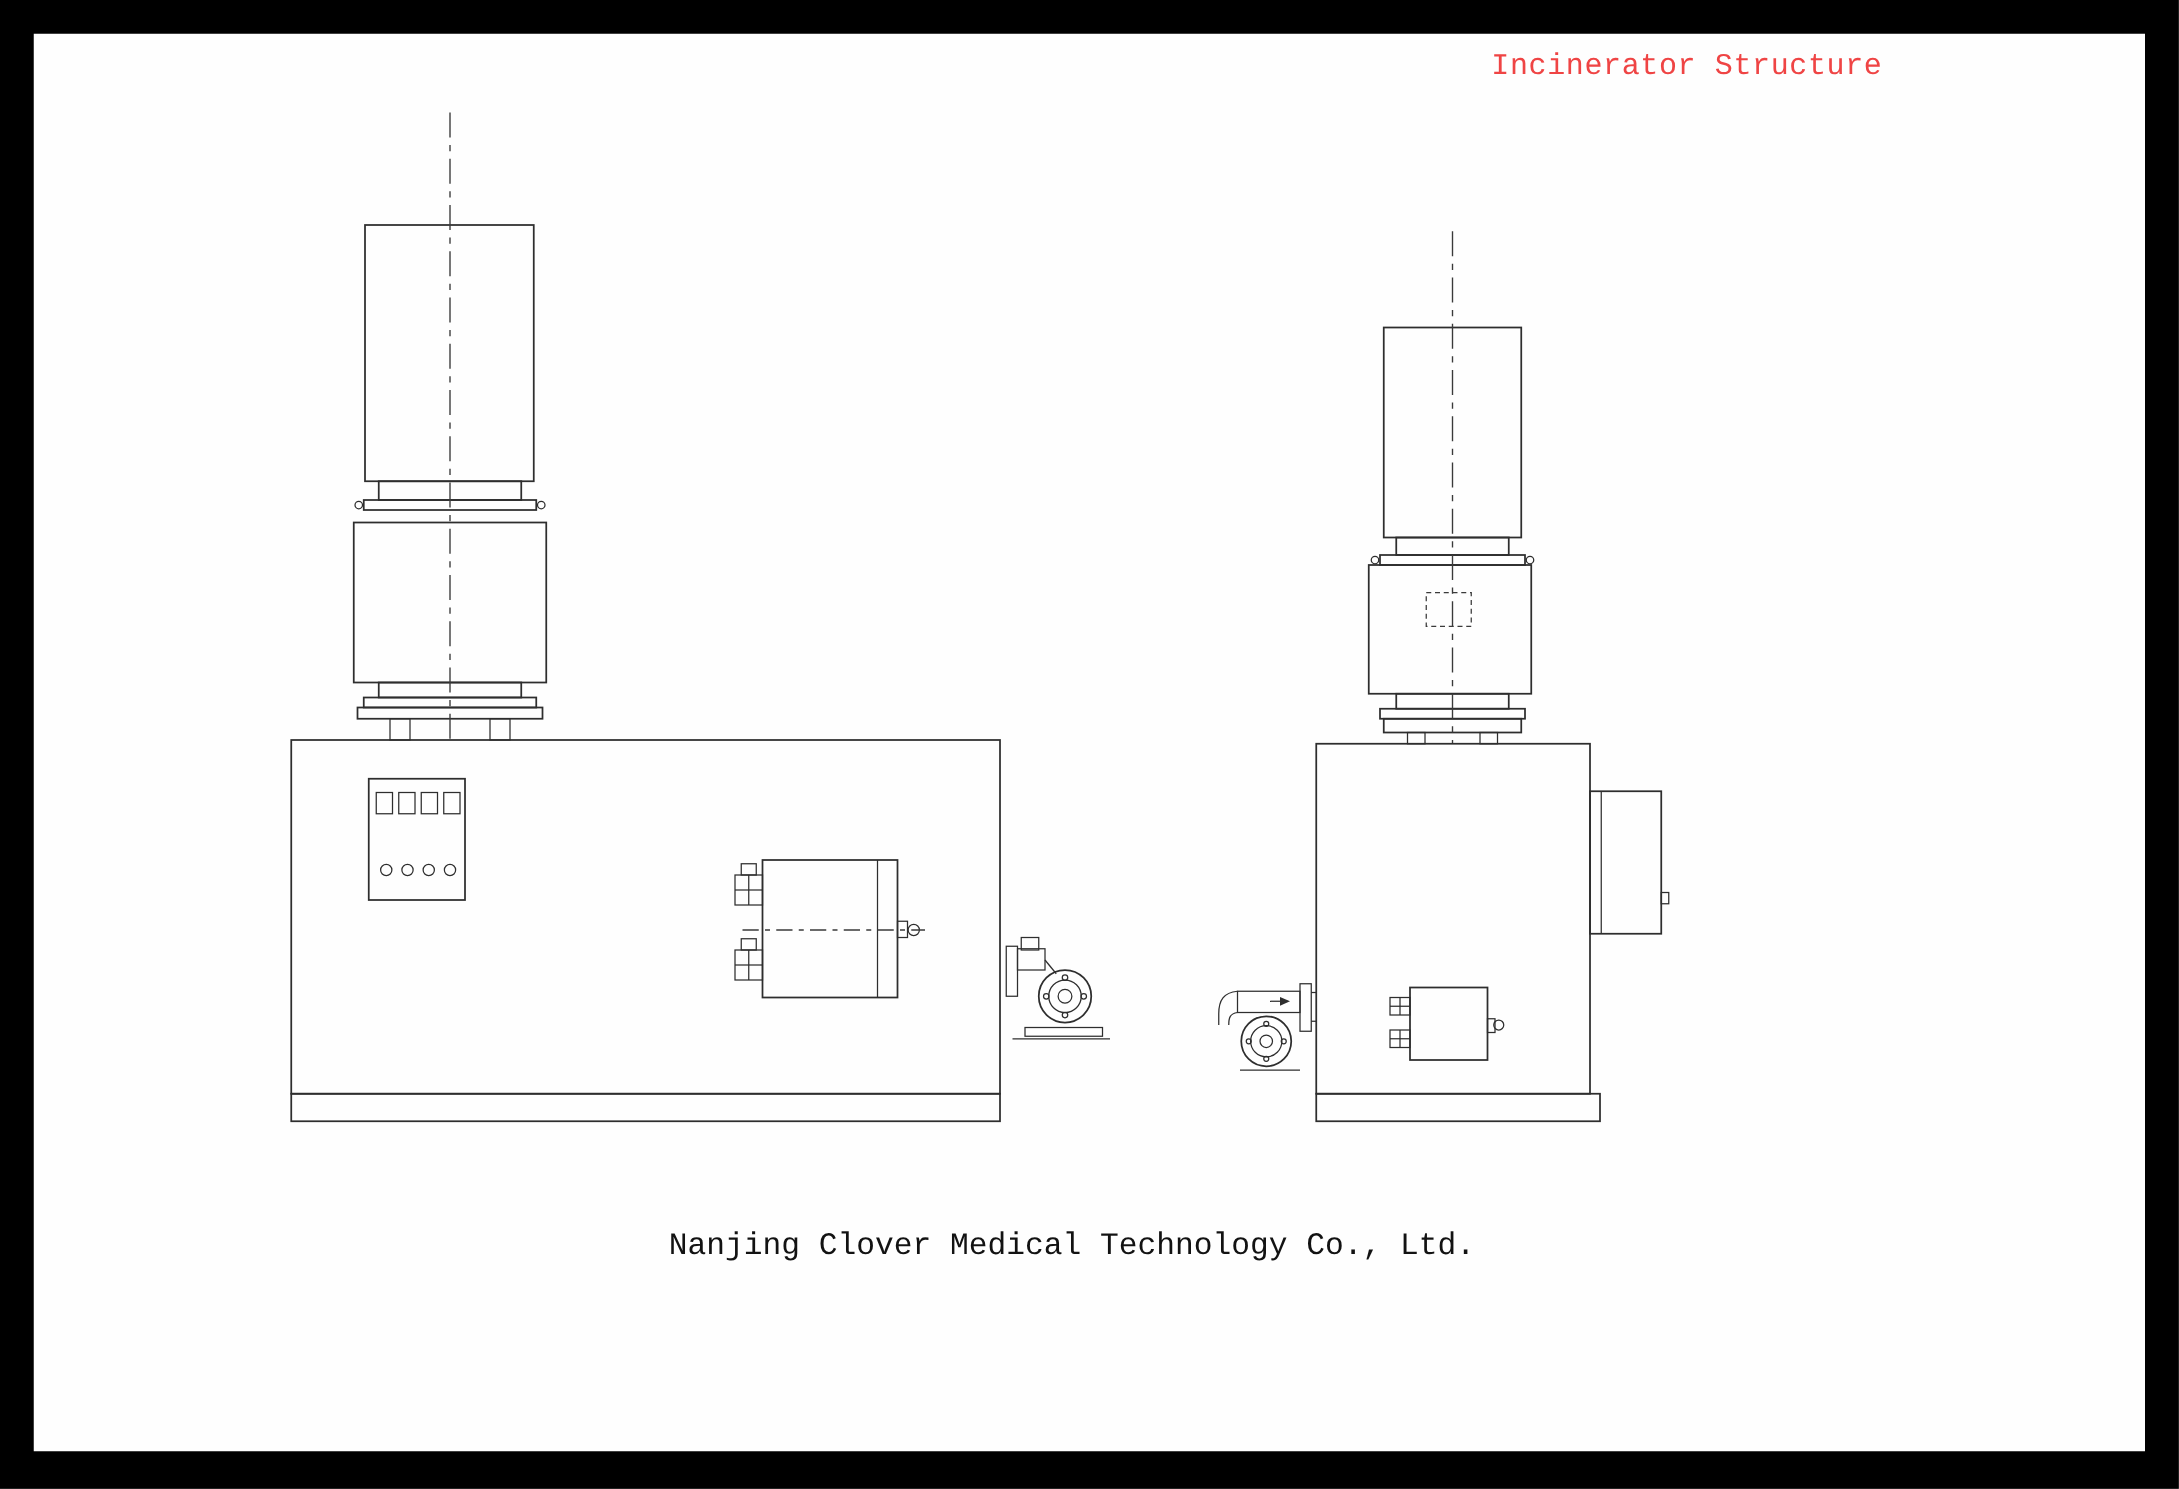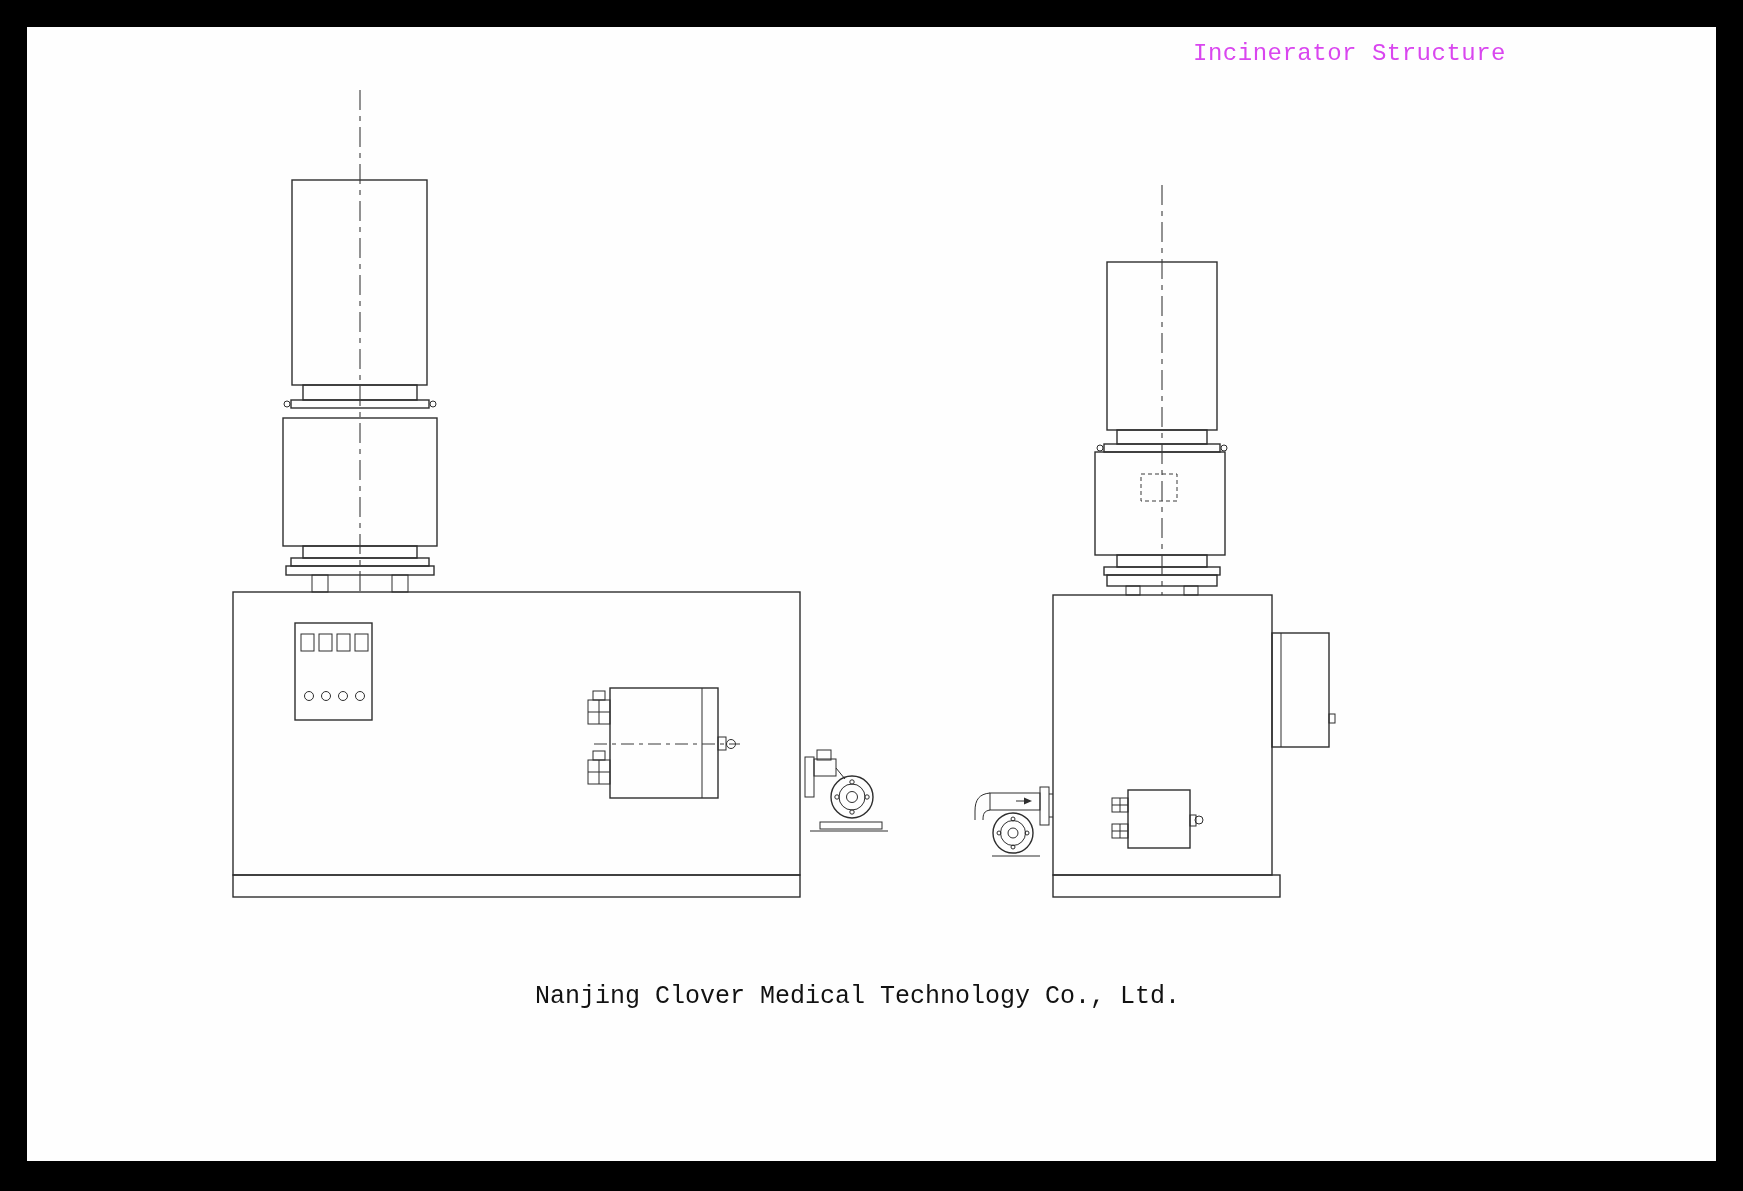--- a/index.html
+++ b/index.html
@@ -16,21 +16,21 @@
     position: absolute;
     left: 27px; top: 27px; right: 27px; bottom: 30px;
     background: #fefefe;
   }
   svg.drawing { position: absolute; left: 0; top: 0; }
   .sheet-title {
     position: absolute;
     top: 40px;
     right: 237px;
     font-size: 24px;
-    color: #d946ef;
+    color: #ef4444;
     letter-spacing: 0.5px;
     white-space: nowrap;
   }
   .sheet-footer {
     position: absolute;
     top: 982px;
     left: 0;
     width: 100%;
     text-align: center;
     transform: translateX(-14px);

